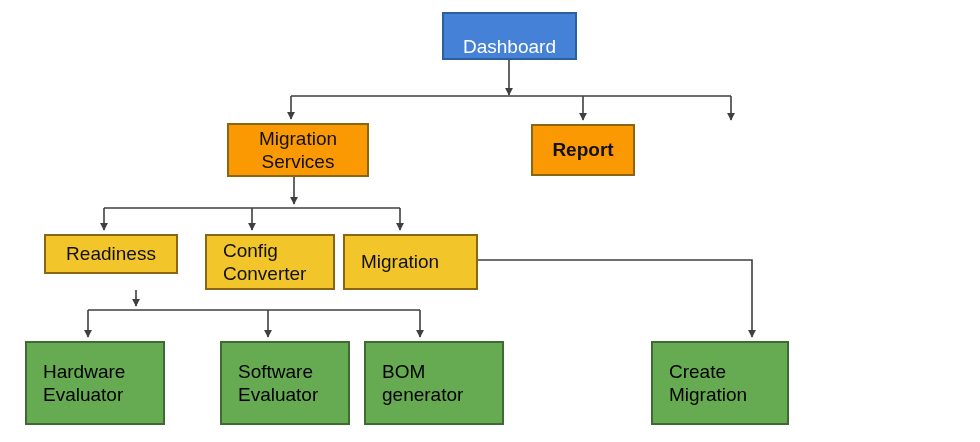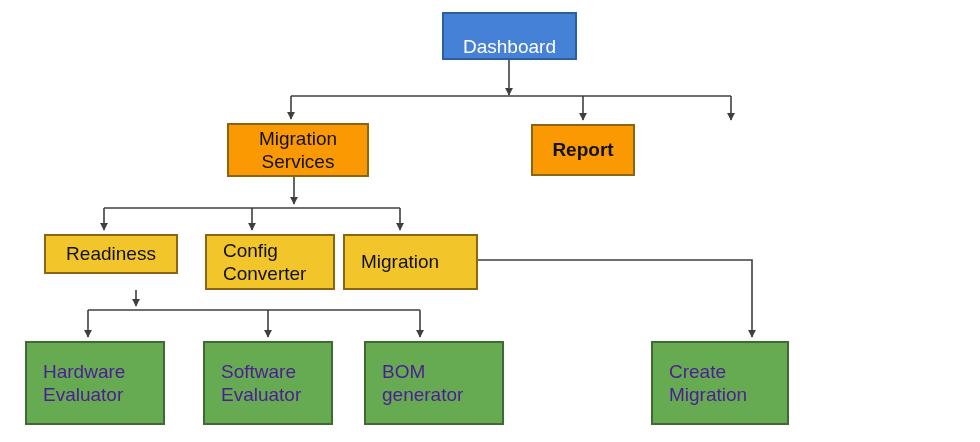--- a/index.html
+++ b/index.html
@@ -59,21 +59,21 @@
     color: #111111;
   }
   .node.module {
     background: #f2c52b;
     border-color: #8a6512;
     color: #111111;
   }
   .node.leaf {
     background: #66aa52;
     border-color: #3f6a33;
-    color: #4c1d95;
+    color: #000000;
   }
 </style>
 </head>
 <body>
 
 <div id="canvas">
 
   <svg id="connector-layer" width="980" height="442" viewBox="0 0 980 442" xmlns="http://www.w3.org/2000/svg">
     <defs>
       <marker id="arrow" viewBox="0 0 10 10" refX="9" refY="5" markerWidth="5.2" markerHeight="5.2" orient="auto-start-reverse">
@@ -131,21 +131,21 @@
 
   <div class="node module align-left" style="left:343px; top:234px; width:135px; height:56px;">
     <span class="node-label">Migration</span>
   </div>
 
   <div class="node leaf align-left" style="left:25px; top:341px; width:140px; height:84px;">
     <span class="node-label">Hardware
 Evaluator</span>
   </div>
 
-  <div class="node leaf align-left" style="left:203px; top:341px; width:130px; height:84px;">
+  <div class="node leaf align-left" style="left:220px; top:341px; width:130px; height:84px;">
     <span class="node-label">Software
 Evaluator</span>
   </div>
 
   <div class="node leaf align-left" style="left:364px; top:341px; width:140px; height:84px;">
     <span class="node-label">BOM
 generator</span>
   </div>
 
   <div class="node leaf align-left" style="left:651px; top:341px; width:138px; height:84px;">

